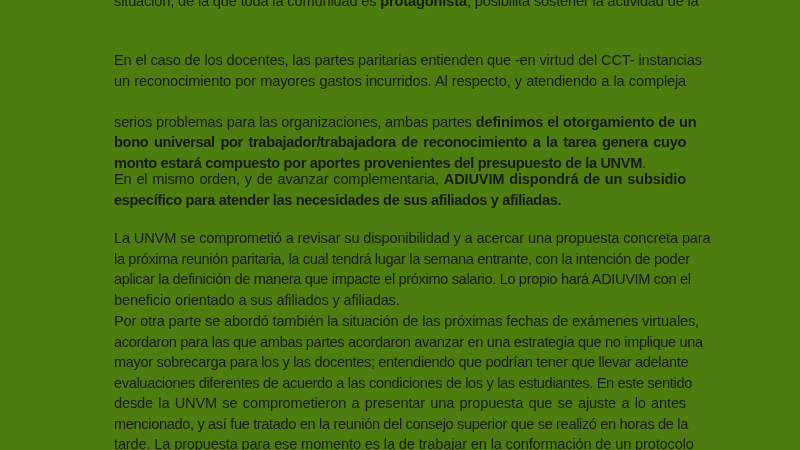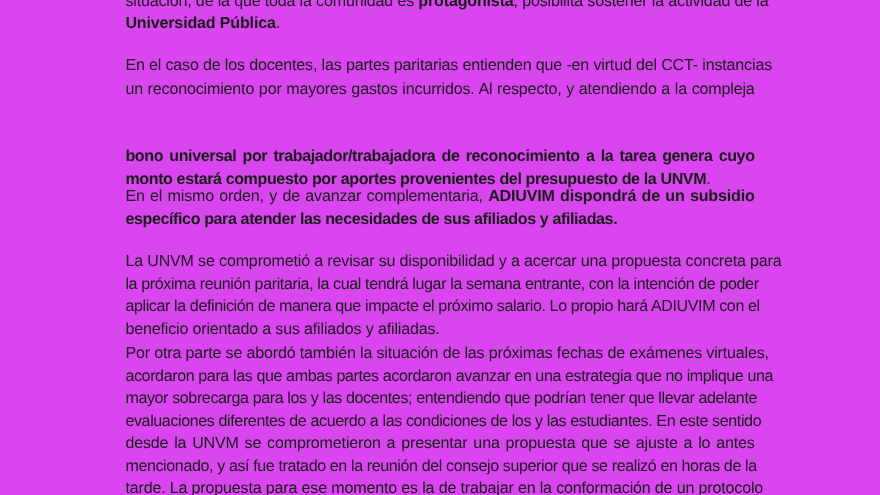--- a/index.html
+++ b/index.html
@@ -14,21 +14,21 @@
       position: relative;
       font-family: "Liberation Sans", "DejaVu Sans", sans-serif;
       color: #1a1a1a;
     }
     .page {
       position: absolute;
       left: 0;
       top: 0;
       width: 800px;
       height: 450px;
-      background: #d946ef;
+      background: #4d7c0f;
     }
     .line {
       position: absolute;
       left: 114px;
       width: 572px;
       height: 20px;
       font-size: 14.6px;
       line-height: 20px;
       white-space: nowrap;
       text-align: justify;
@@ -44,29 +44,29 @@
     .tight { letter-spacing: -0.35px; }
   </style>
 </head>
 <body>
 
 <div class="page">
 
   <div class="line" style="top:-9px">
     <span>situación, de la que toda la comunidad es </span><b>protagonista</b><span>, posibilita sostener la actividad de la</span>
   </div>
-  <div class="line last" style="top:11px">
-    <b>Universidad Pública</b><span>.</span>
-  </div>
 
   <div class="line" style="top:50px">
     <span>En el caso de los docentes, las partes paritarias entienden que -en virtud del CCT- instancias</span>
   </div>
   <div class="line" style="top:70.5px">
     <span>un reconocimiento por mayores gastos incurridos. Al respecto, y atendiendo a la compleja</span>
+  </div>
+  <div class="line" style="top:111.5px">
+    <span>serios problemas para las organizaciones, ambas partes </span><b>definimos el otorgamiento de un</b>
   </div>
   <div class="line tight" style="top:132px">
     <b>bono universal por trabajador/trabajadora de reconocimiento a la tarea genera cuyo</b>
   </div>
   <div class="line last tight" style="top:152.5px">
     <b>monto estará compuesto por aportes provenientes del presupuesto de la UNVM</b><span>.</span>
   </div>
 
   <div class="line" style="top:169px">
     <span>En el mismo orden, y de avanzar complementaria, </span><b>ADIUVIM dispondrá de un subsidio</b>

